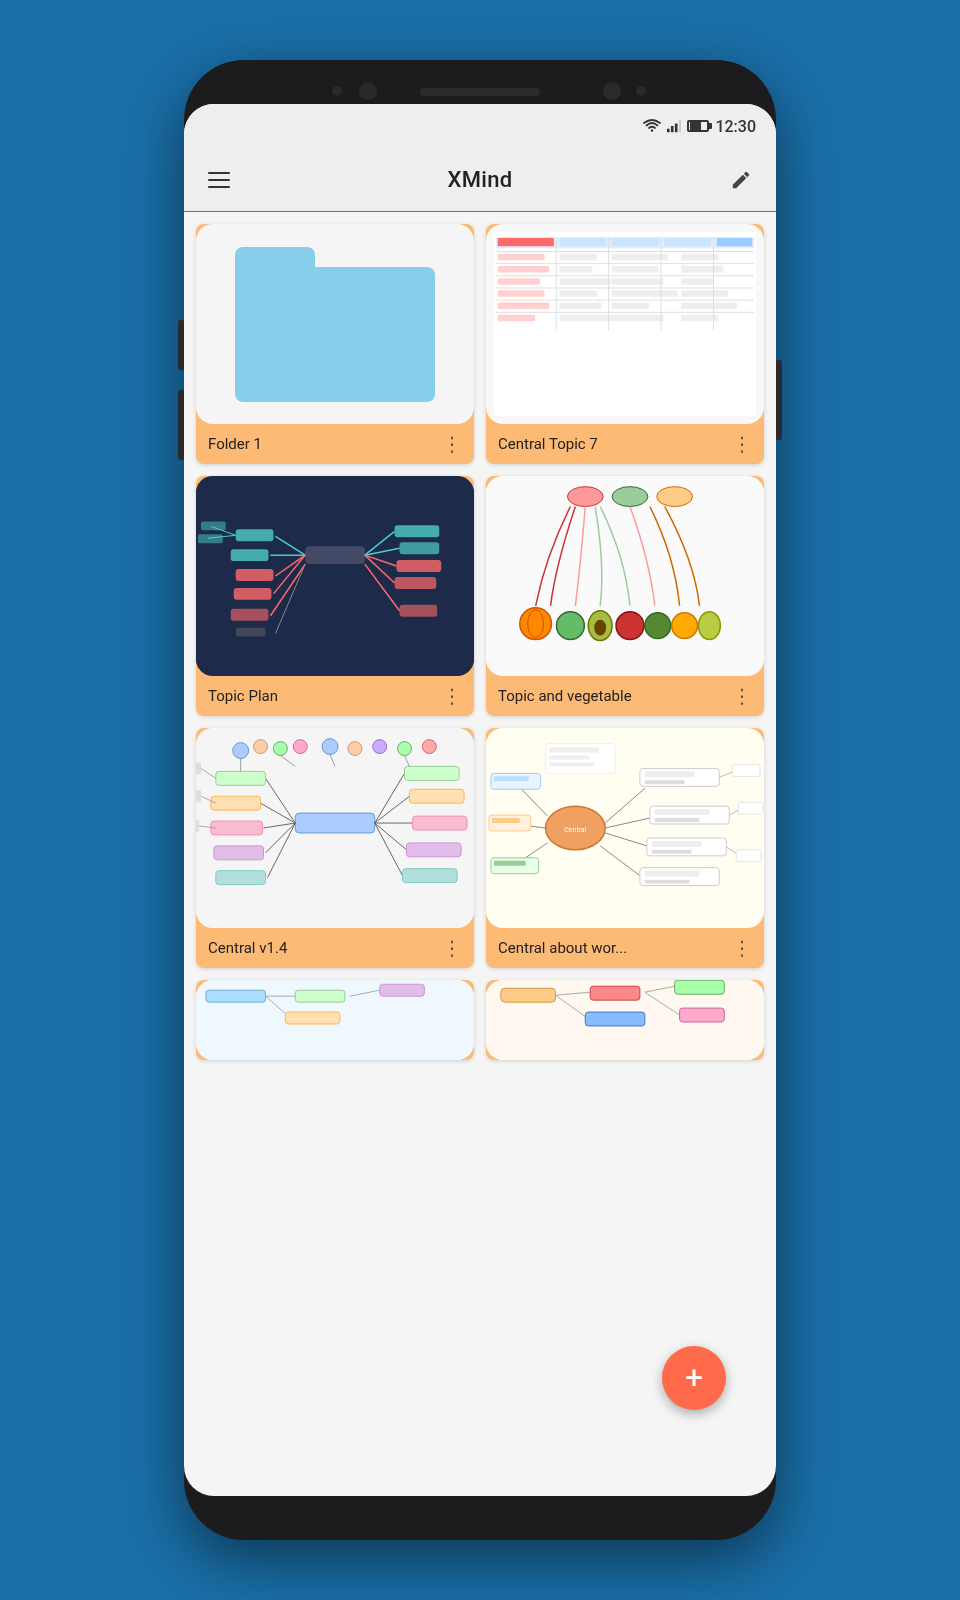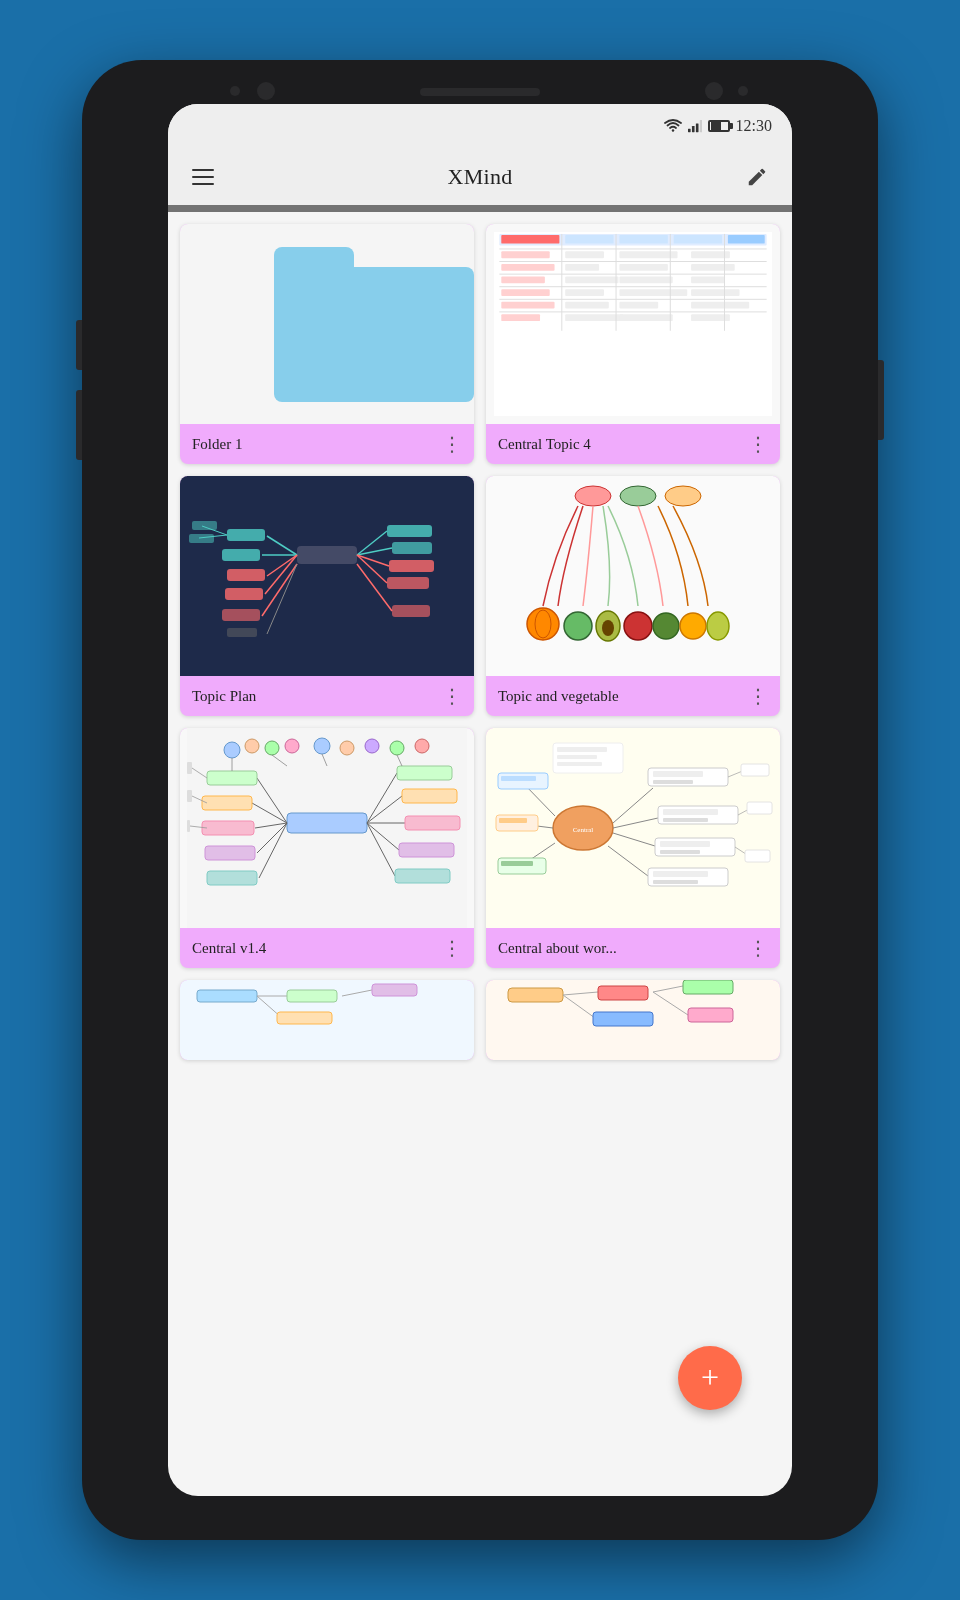--- a/index.html
+++ b/index.html
@@ -8,30 +8,29 @@
       height: 1600px;
       background-color: #1a6fa8;
       display: flex;
       align-items: center;
       justify-content: center;
       font-family: 'Roboto', Arial, sans-serif;
       overflow: hidden;
     }
 
     .phone-outer {
-      width: 796px;
+      width: 592px;
       height: 1480px;
       background: #1c1c1e;
       border-radius: 60px;
       position: relative;
       box-shadow: 0 20px 60px rgba(0,0,0,0.5);
       display: flex;
       align-items: center;
       justify-content: center;
-      font-family: Liberation Serif, serif;
     }
 
     
     .phone-speaker {
       position: absolute;
       top: 28px;
       left: 50%;
       transform: translateX(-50%);
       width: 120px;
       height: 8px;
@@ -171,21 +170,21 @@
     }
 
     
     .app-bar {
       height: 64px;
       background: #eeeeee;
       display: flex;
       align-items: center;
       padding: 0 16px;
       flex-shrink: 0;
-      border-bottom: 7px solid #737373;
+      border-bottom: 1px solid #737373;
     }
     .menu-icon {
       cursor: pointer;
       display: flex;
       flex-direction: column;
       gap: 5px;
       padding: 8px;
     }
     .menu-line {
       width: 22px;
@@ -217,35 +216,36 @@
       padding: 12px;
       display: grid;
       grid-template-columns: 1fr 1fr;
       gap: 12px;
       align-content: start;
     }
     .content-area::-webkit-scrollbar { display: none; }
 
     
     .card {
-      background: #f0abfc;
+      background: #fdba74;
       border-radius: 8px;
       box-shadow: 0 1px 4px rgba(0,0,0,0.15);
       overflow: hidden;
       cursor: pointer;
     }
     .card-preview {
       width: 100%;
       height: 200px;
       overflow: hidden;
       position: relative;
       background: #f0f0f0;
       display: flex;
       align-items: center;
-      justify-content: flex-end;
+      justify-content: center;
+      border-radius: 17px;
     }
     .card-footer {
       display: flex;
       align-items: center;
       padding: 10px 12px;
       gap: 8px;
     }
     .card-title {
       flex: 1;
       font-size: 15px;
@@ -476,21 +476,21 @@
               <rect x="200" y="85" width="40" height="7" fill="#eee" rx="1"></rect>
 
               <rect x="66" y="2" width="1" height="100" fill="#ddd"></rect>
               <rect x="122" y="2" width="1" height="100" fill="#ddd"></rect>
               <rect x="178" y="2" width="1" height="100" fill="#ddd"></rect>
               <rect x="234" y="2" width="1" height="100" fill="#ddd"></rect>
             </svg>
           </div>
         </div>
         <div class="card-footer">
-          <span class="card-title">Central Topic 4</span>
+          <span class="card-title">Central Topic 7</span>
           <span class="more-icon">⋮</span>
         </div>
       </div>
 
       <div class="card">
         <div class="card-preview annual-preview">
           <svg width="100%" height="100%" viewBox="0 0 280 200">
             <rect width="280" height="200" fill="#1e2a4a"></rect>
 
             <rect x="110" y="70" width="60" height="18" rx="4" fill="#444a66"></rect>

